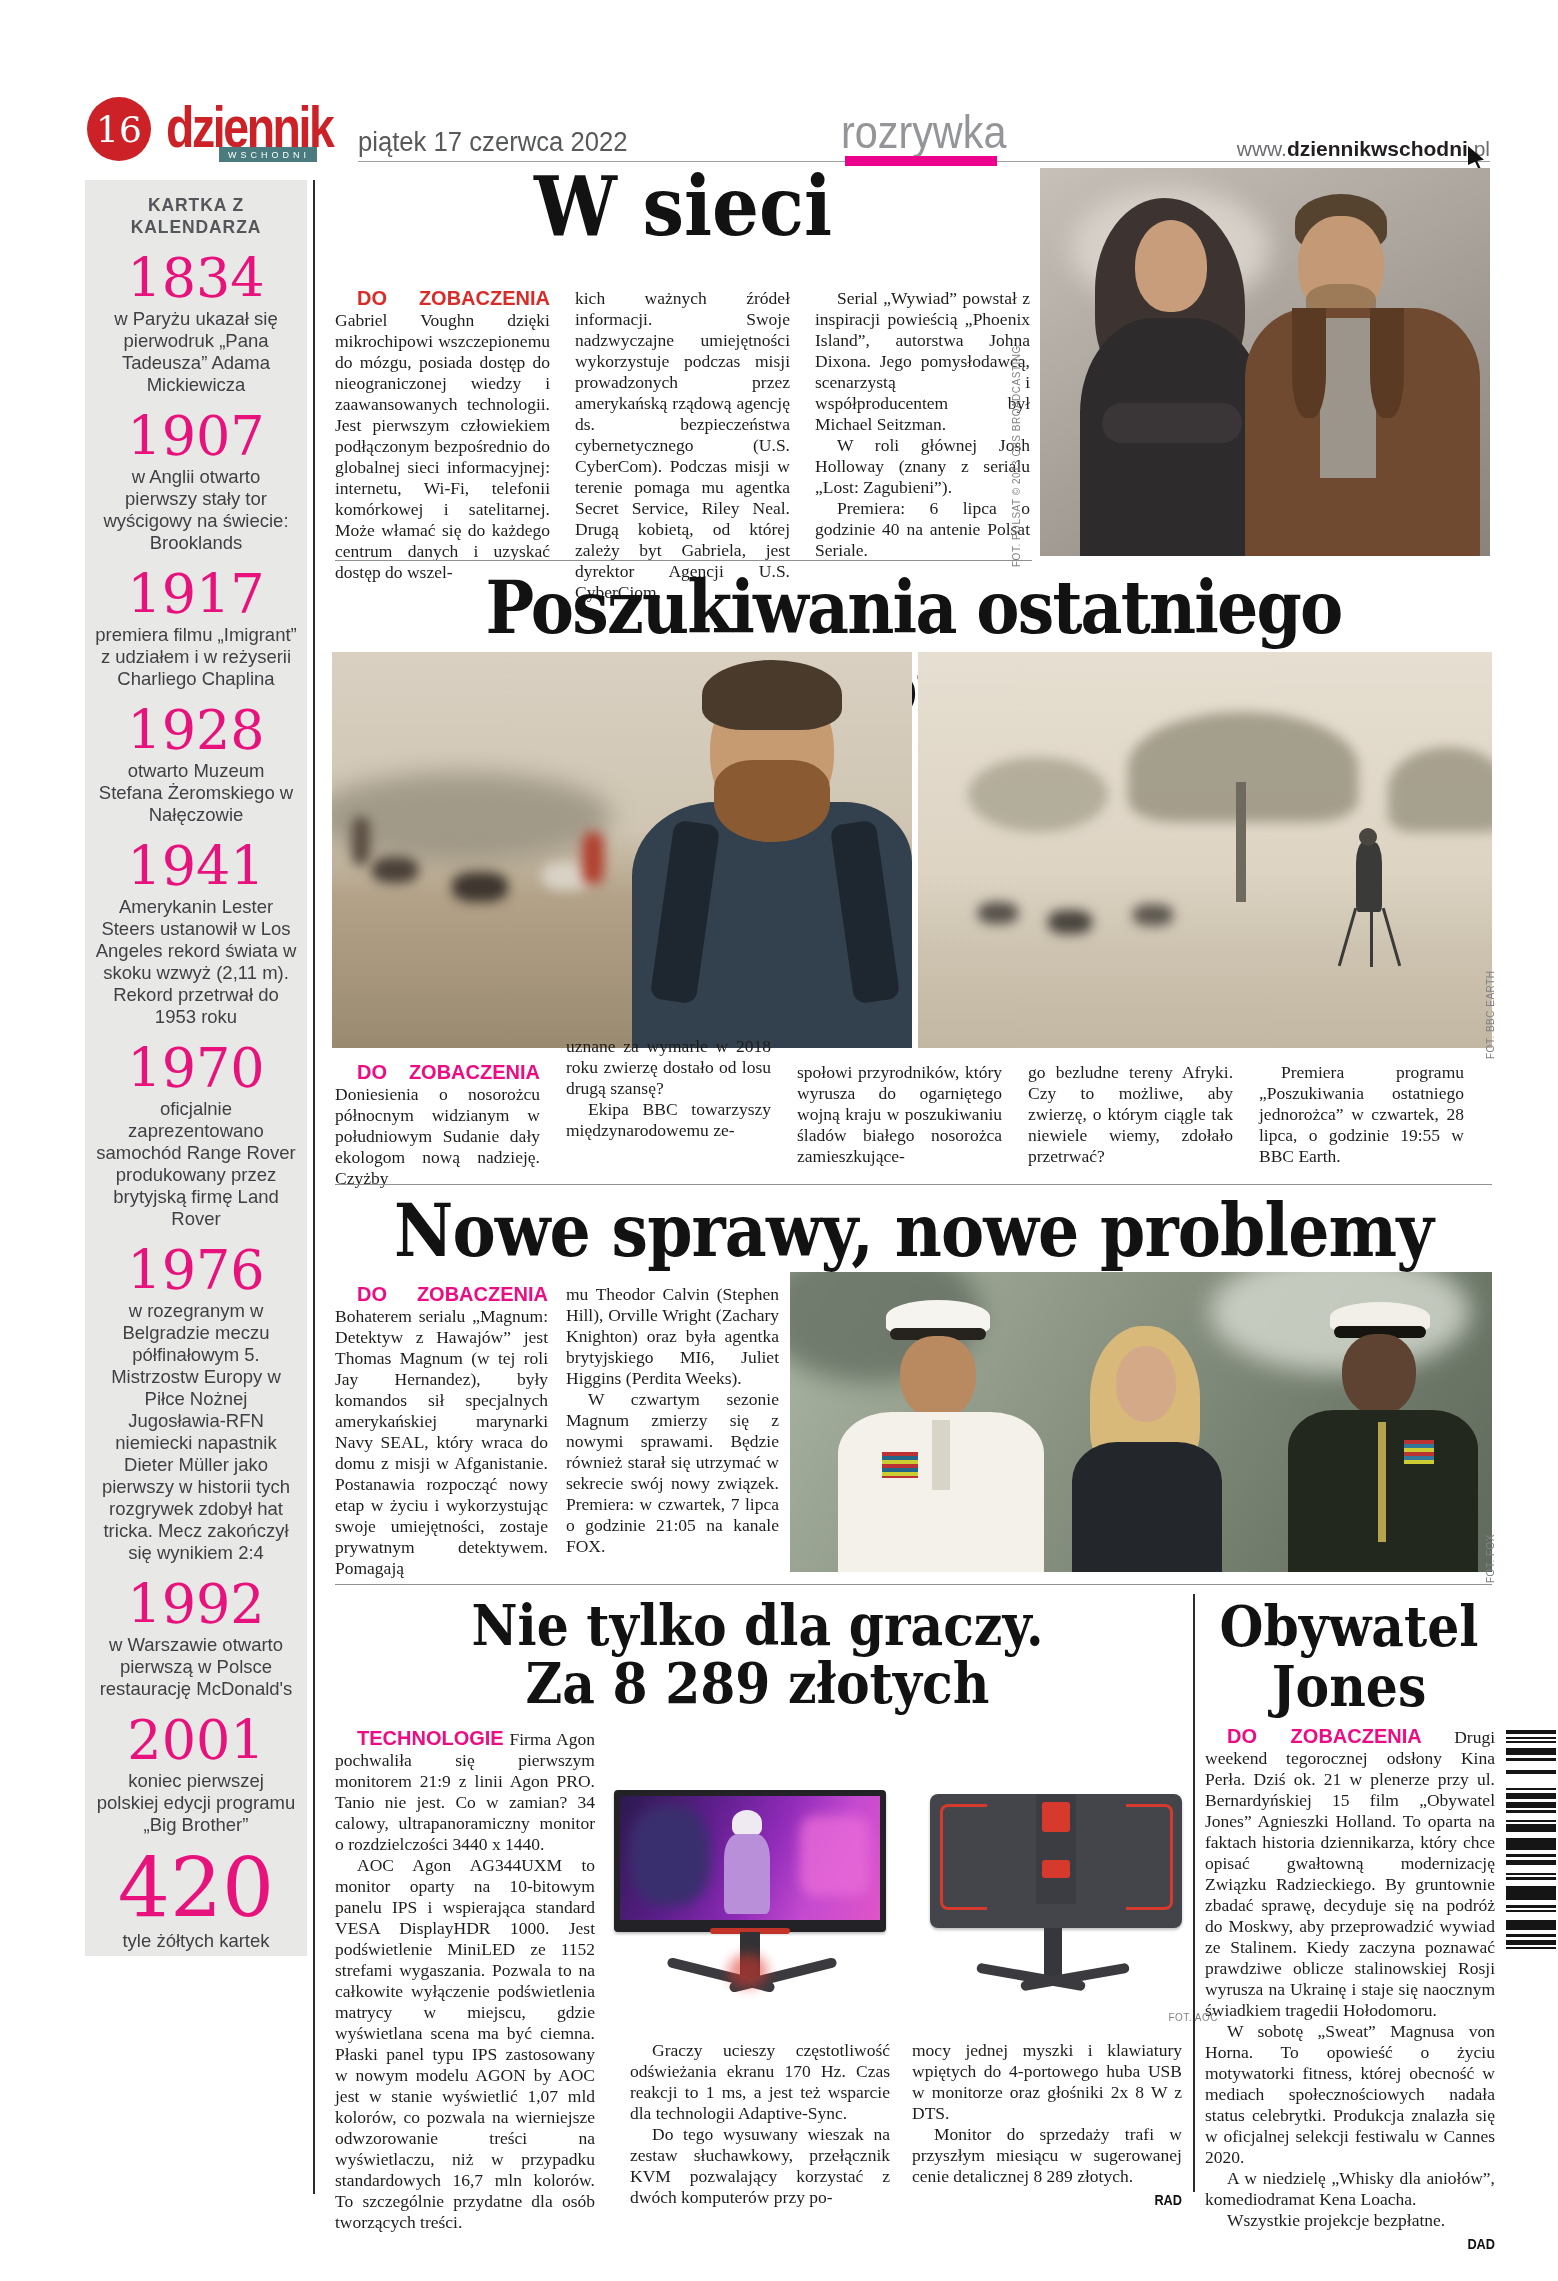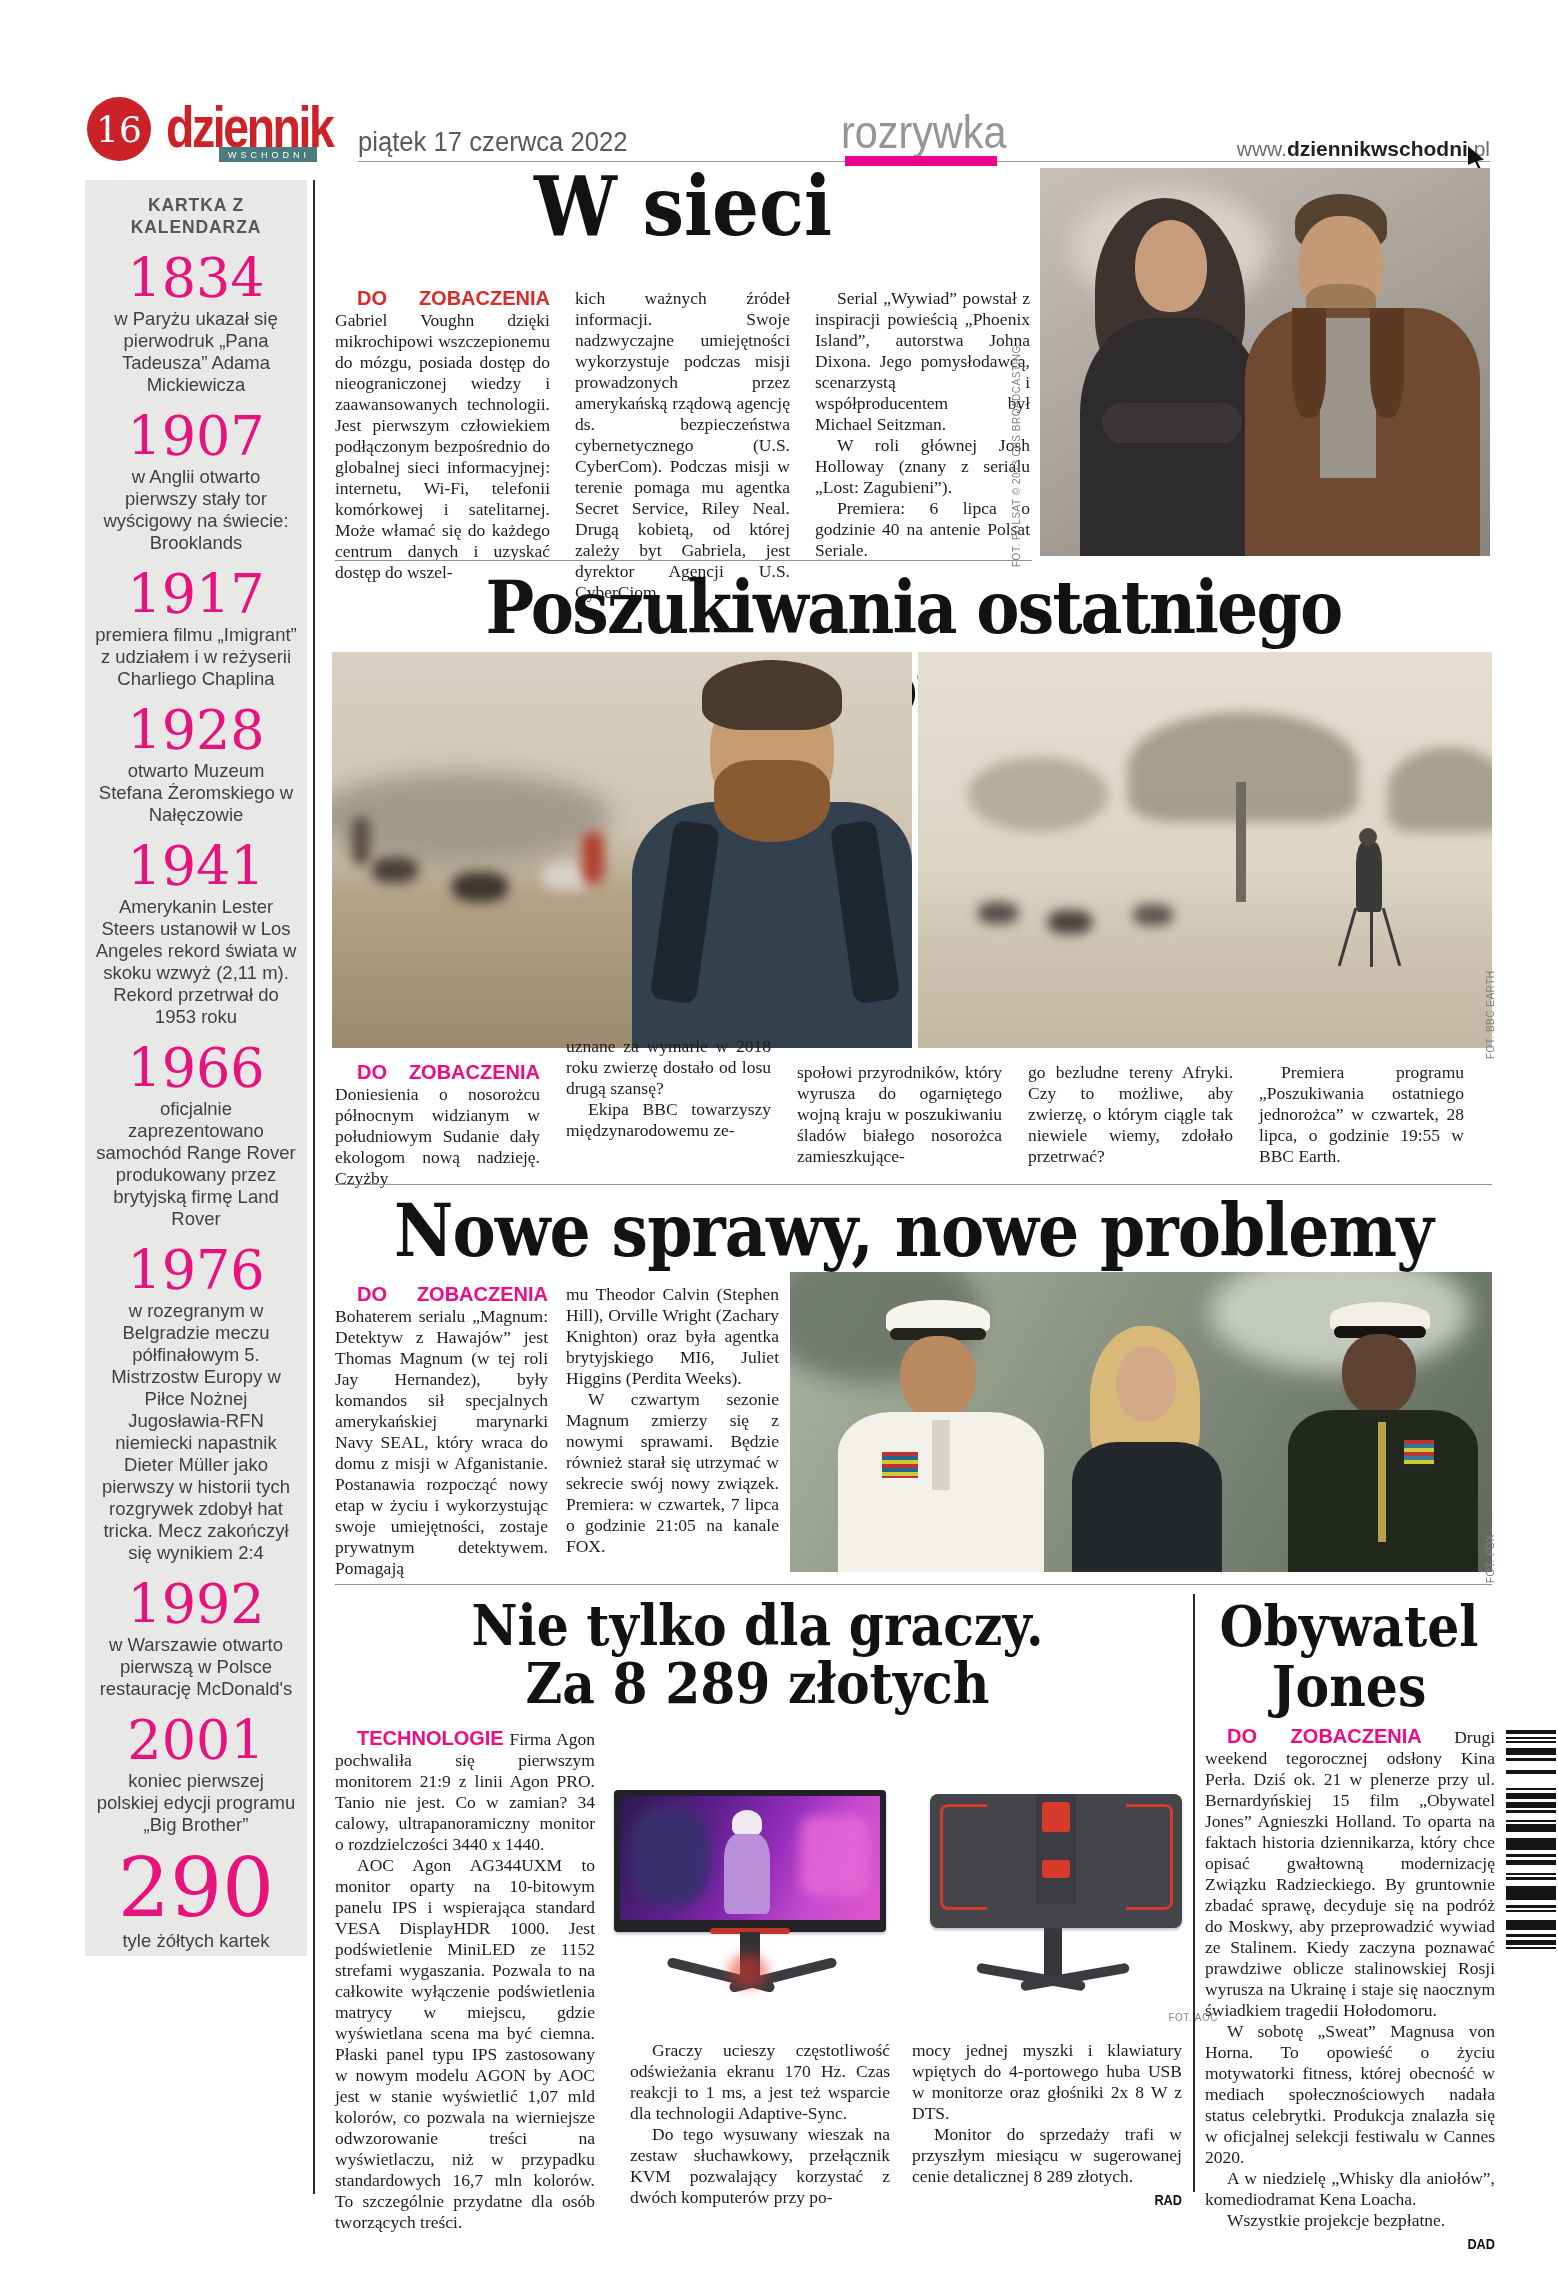--- a/index.html
+++ b/index.html
@@ -92,37 +92,37 @@
     </div>
     <div>
       <div class="cal-year">1928</div>
       <div class="cal-text">otwarto Muzeum Stefana Żeromskiego w Nałęczowie</div>
     </div>
     <div>
       <div class="cal-year">1941</div>
       <div class="cal-text">Amerykanin Lester Steers ustanowił w Los Angeles rekord świata w skoku wzwyż (2,11 m). Rekord przetrwał do 1953 roku</div>
     </div>
     <div>
-      <div class="cal-year">1966</div>
+      <div class="cal-year">1970</div>
       <div class="cal-text">oficjalnie zaprezentowano samochód Range Rover produkowany przez brytyjską firmę Land Rover</div>
     </div>
     <div>
       <div class="cal-year">1976</div>
       <div class="cal-text">w rozegranym w Belgradzie meczu półfinałowym 5. Mistrzostw Europy w Piłce Nożnej Jugosławia-RFN niemiecki napastnik Dieter Müller jako pierwszy w historii tych rozgrywek zdobył hat tricka. Mecz zakończył się wynikiem 2:4</div>
     </div>
     <div>
       <div class="cal-year">1992</div>
       <div class="cal-text">w Warszawie otwarto pierwszą w Polsce restaurację McDonald's</div>
     </div>
     <div>
       <div class="cal-year">2001</div>
       <div class="cal-text">koniec pierwszej polskiej edycji programu „Big Brother”</div>
     </div>
     <div>
-      <div class="cal-year big">290</div>
+      <div class="cal-year big">420</div>
       <div class="cal-text">tyle żółtych kartek pokazali sędziowie w Stanach Zjednoczonych podczas XV Mistrzostwa Świata w Piłce Nożnej, które rozpoczęły się 17 czerwca 1994 roku</div>
     </div>
   </div>
 
   <div class="abs vline" style="left:313px;top:180px;height:2014px;"></div>
 
   <div class="abs headline" style="left:335px;top:158px;width:696px;font-size:82px;line-height:96px;">W sieci</div>
 
   <div class="abs col" style="left:335px;top:288px;width:215px;height:270px;">
     <p class="ind"><span class="kick red">DO ZOBACZENIA</span> <span>Gabriel Voughn dzięki mikrochipowi wszczepionemu do mózgu, posiada dostęp do nieograniczonej wiedzy i zaawansowanych technologii. Jest pierwszym człowiekiem podłączonym bezpośrednio do globalnej sieci informacyjnej: internetu, Wi-Fi, telefonii komórkowej i satelitarnej. Może włamać się do każdego centrum danych i uzyskać dostęp do wszel-</span></p>

